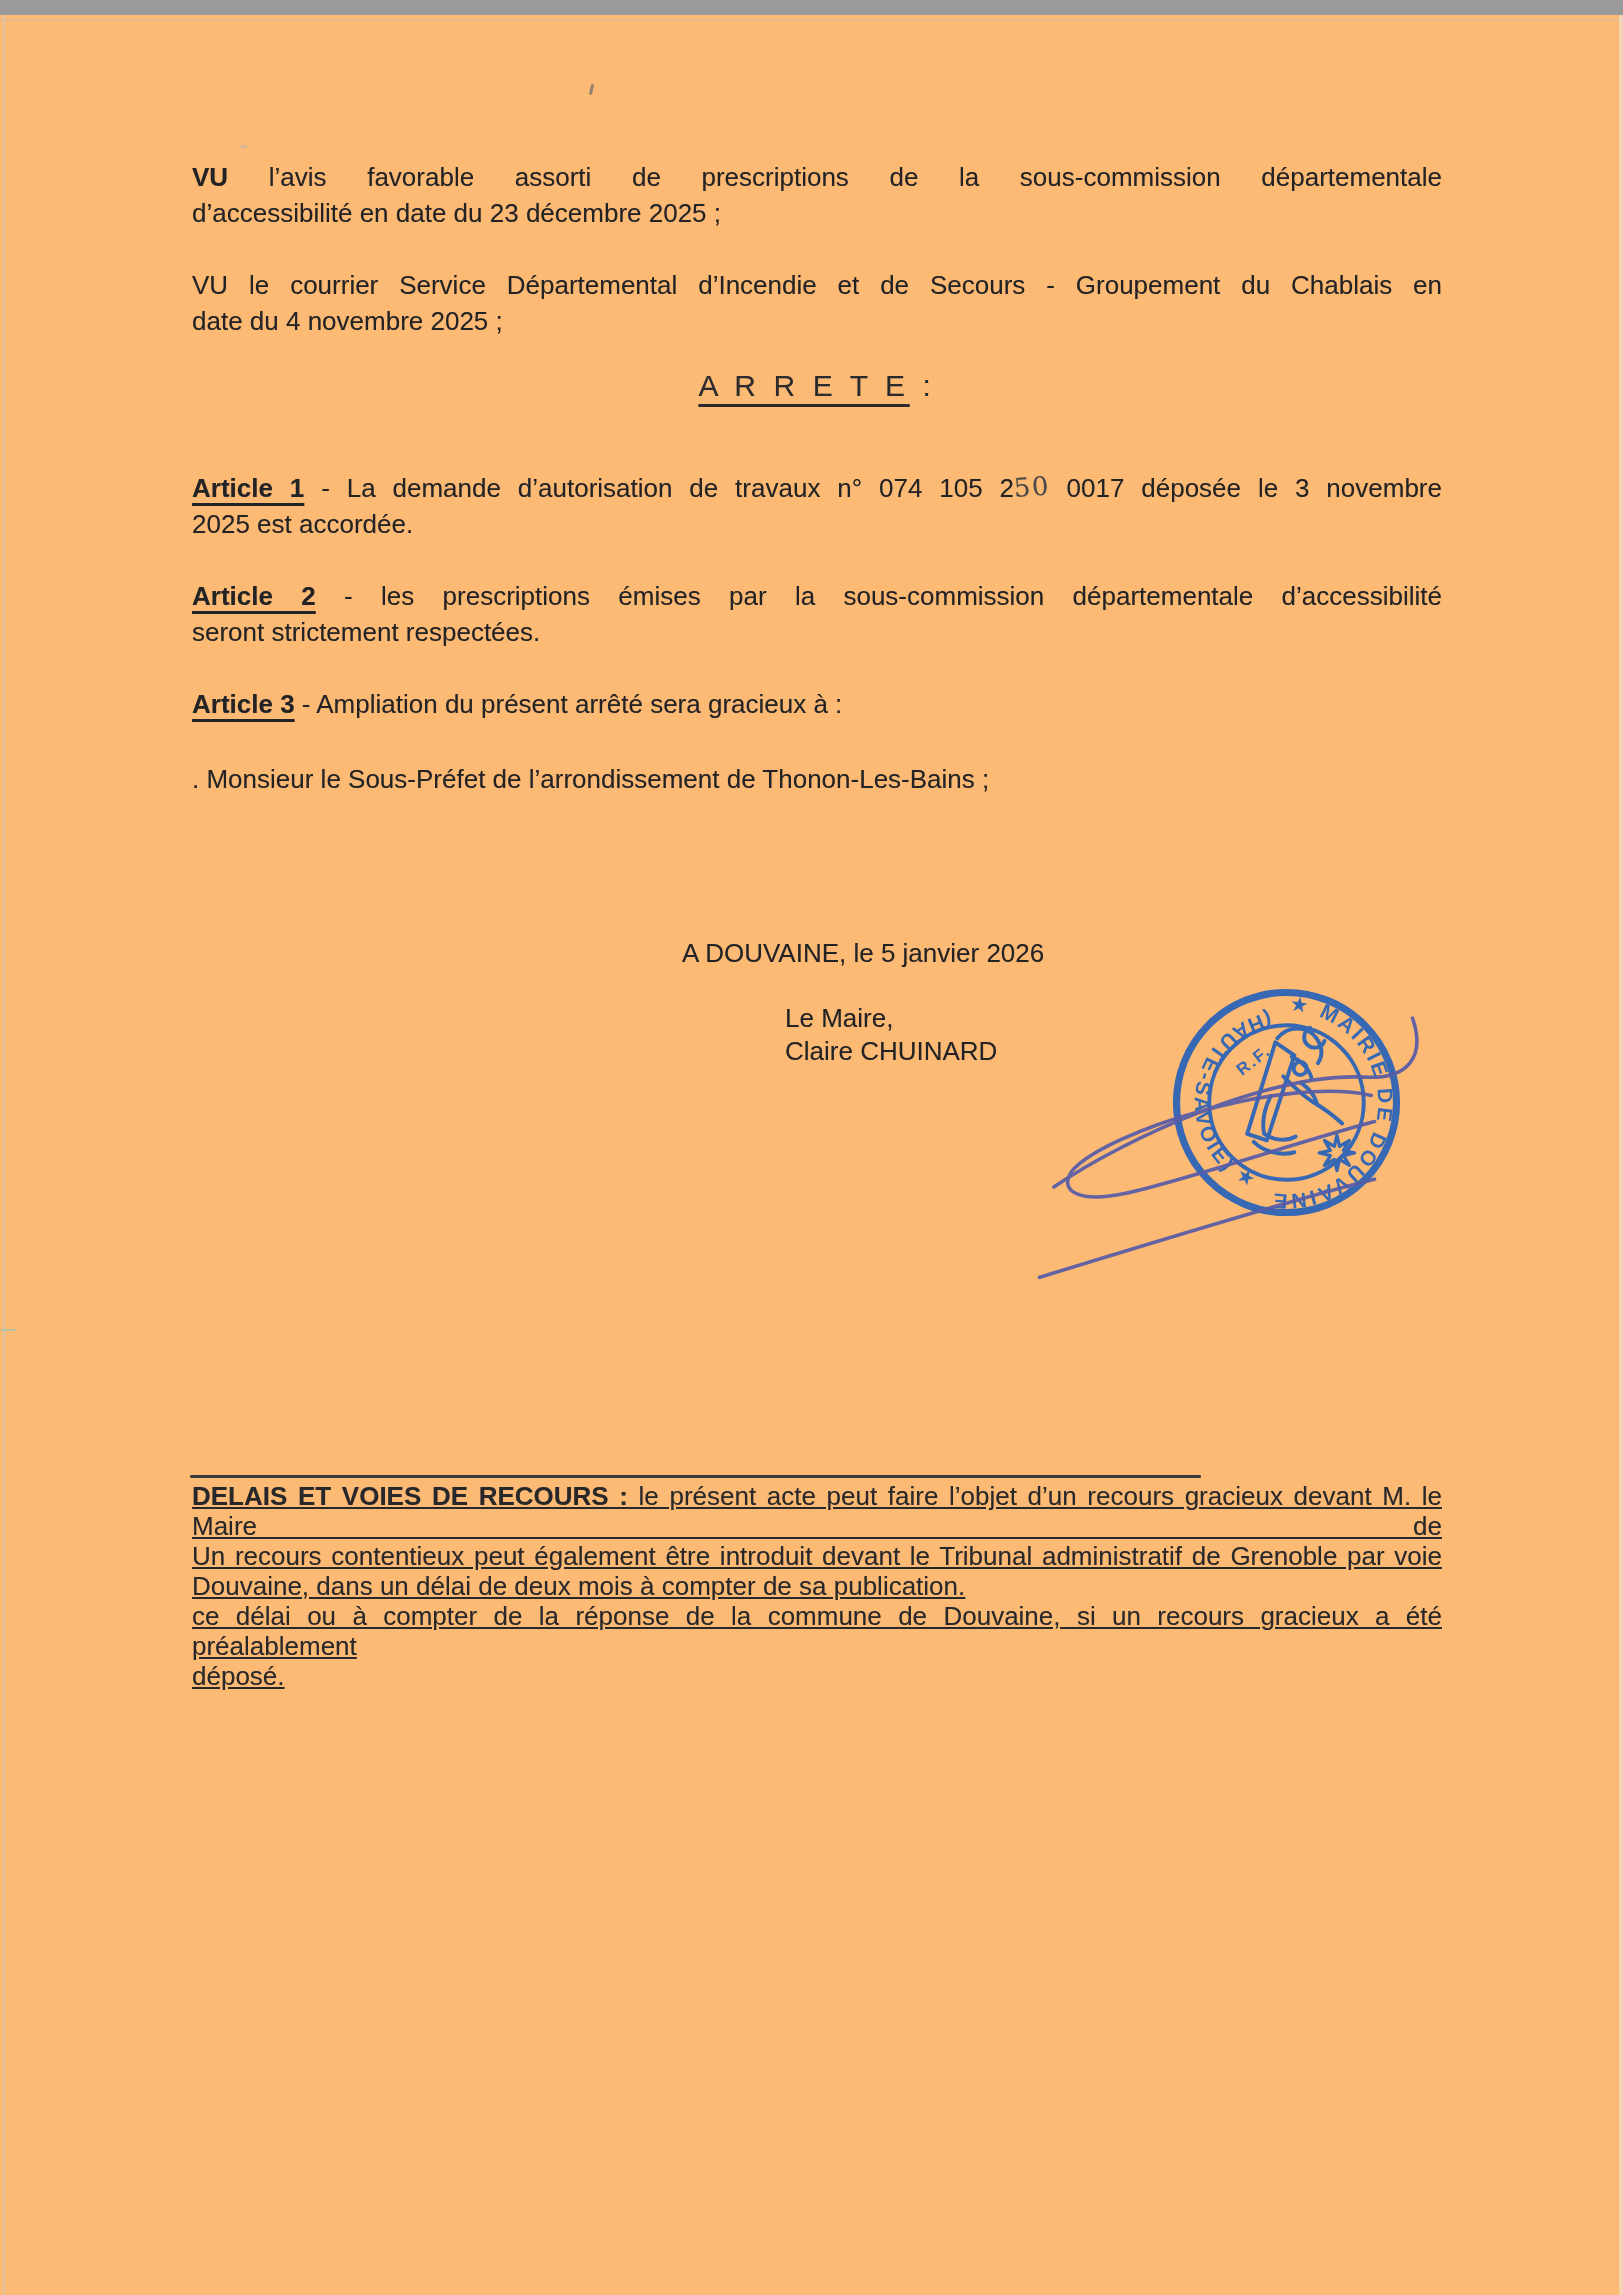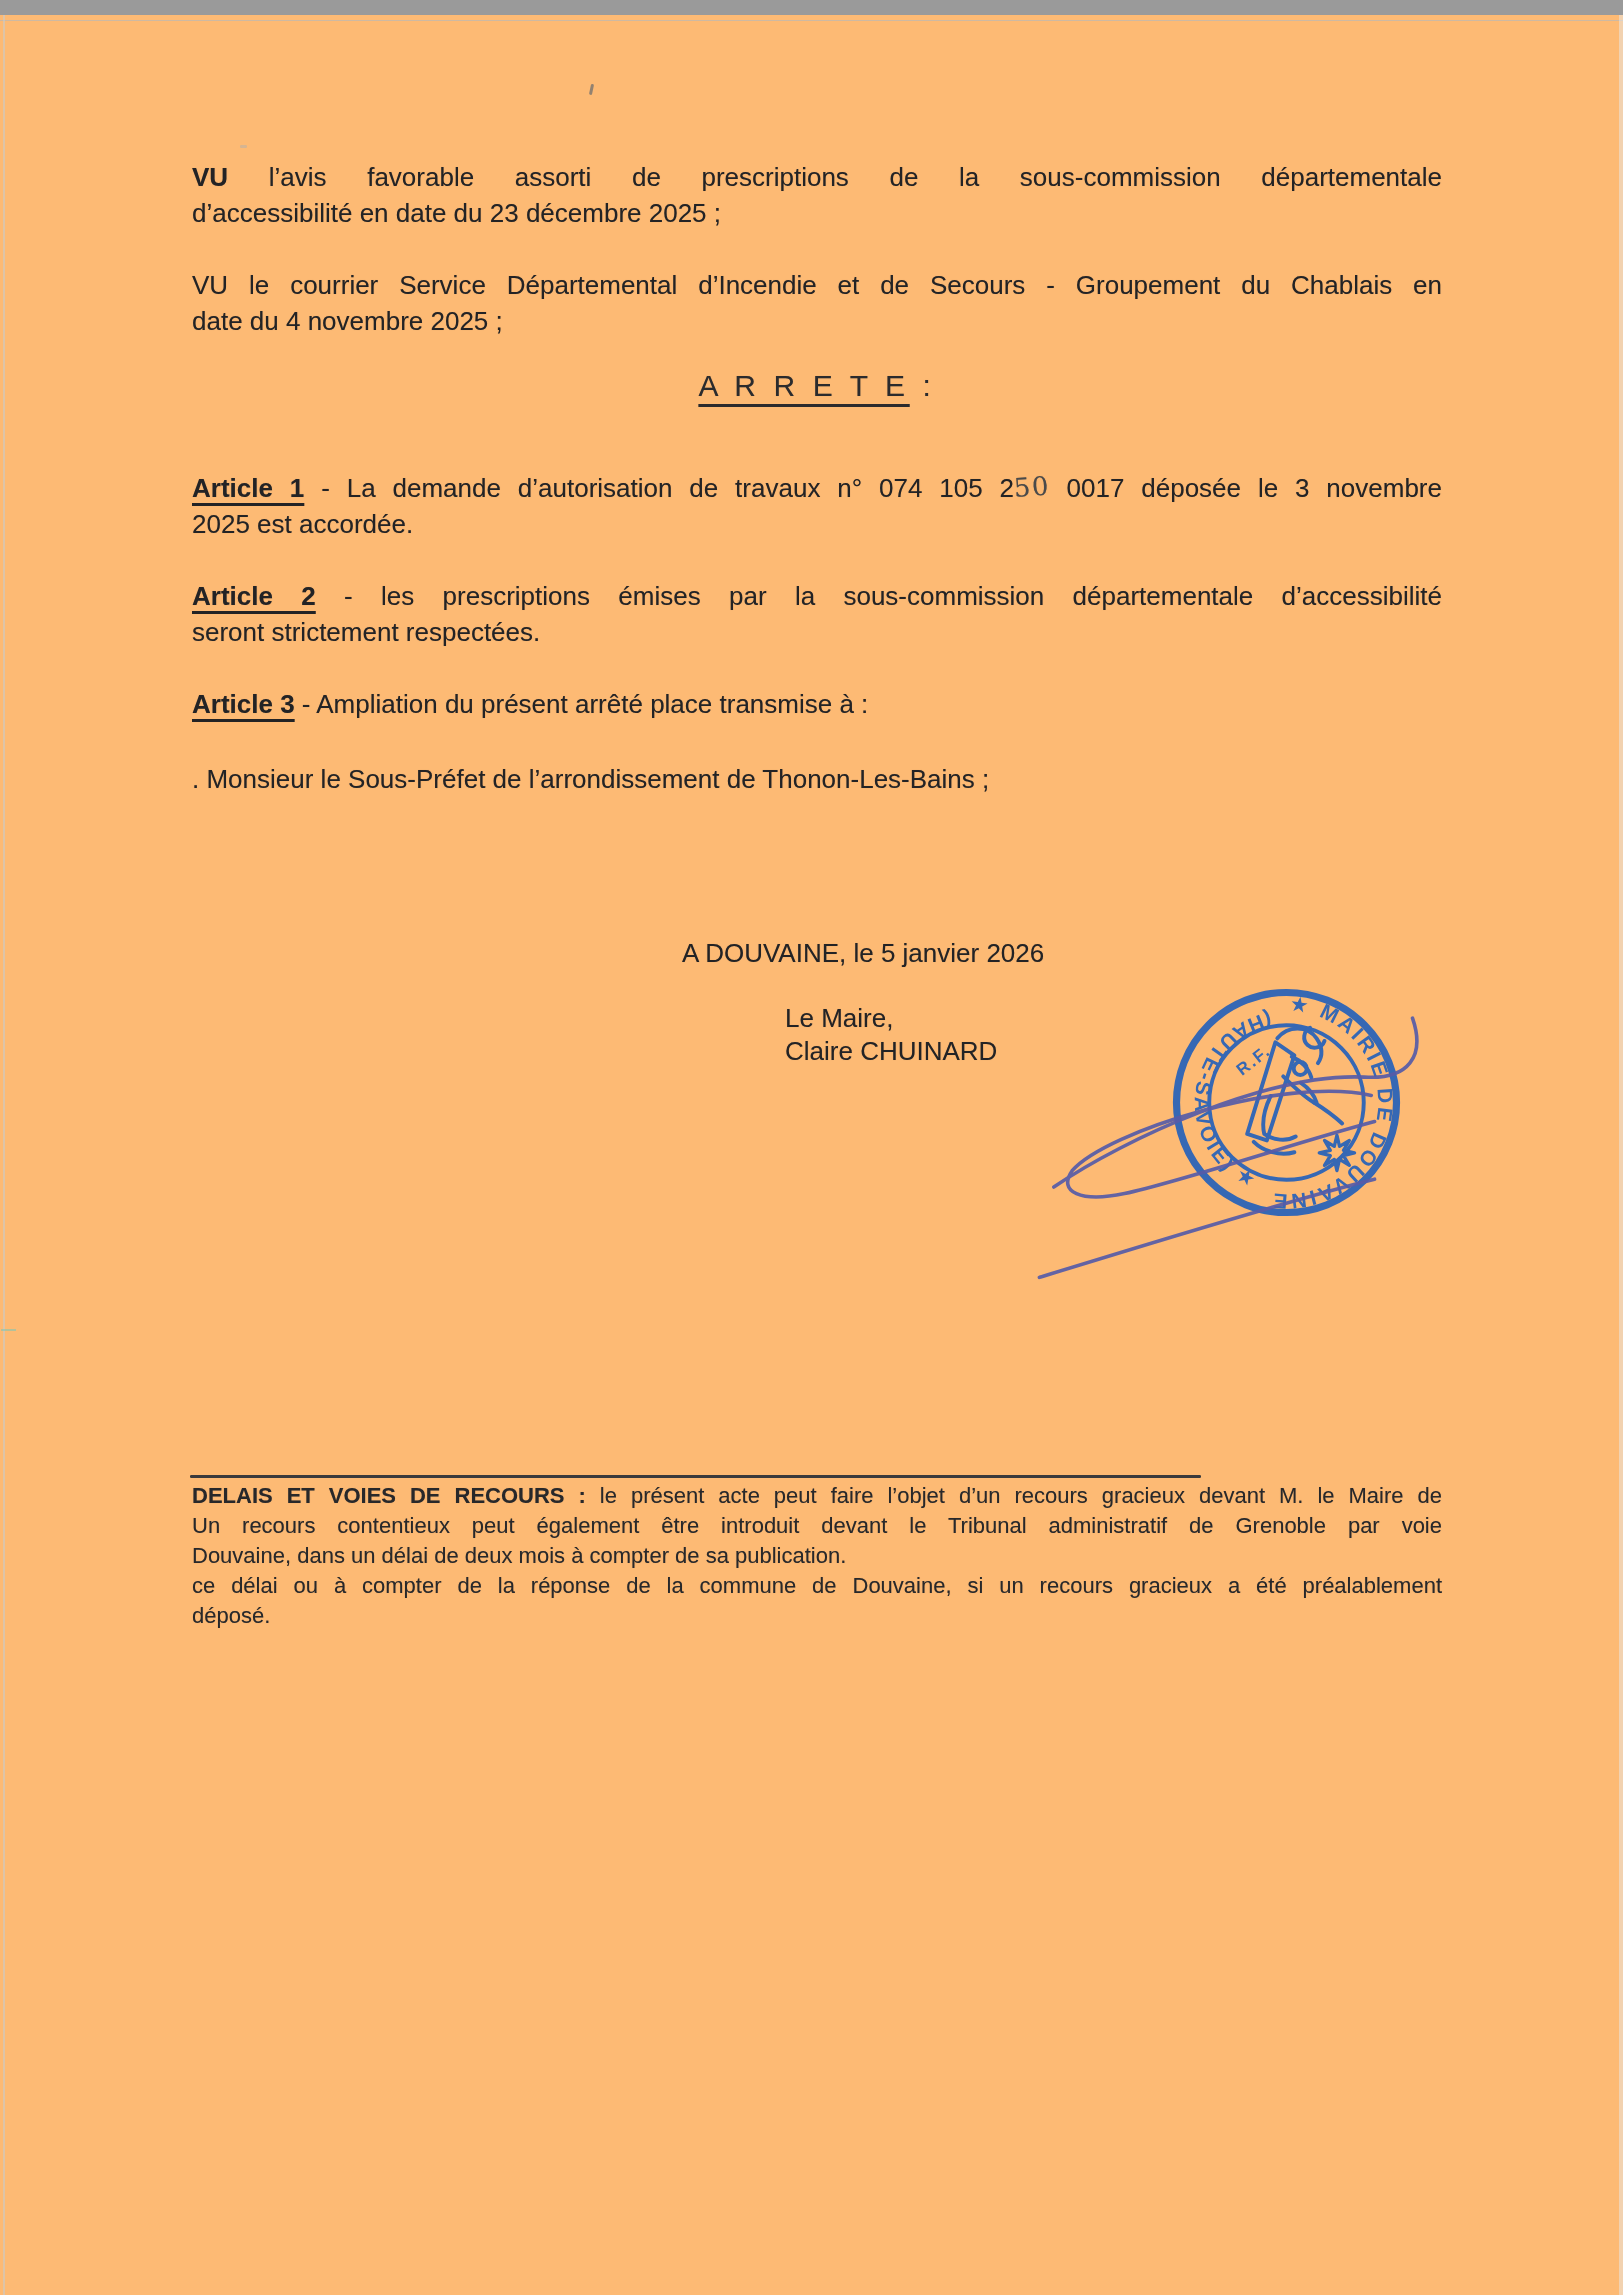--- a/index.html
+++ b/index.html
@@ -21,21 +21,21 @@
   .u{text-decoration:underline;text-decoration-thickness:2.6px;text-underline-offset:5.9px;}
   .heading-wrap{top:353px;text-align:center;font-size:30px;font-weight:400;
                 letter-spacing:4.6px;color:#2b2b2d;}
   .heading-wrap .u{text-decoration-thickness:3.3px;text-underline-offset:7.9px;}
   .hand{display:inline-block;font-family:"DejaVu Serif",serif;color:#4a4a4a;
         transform:rotate(-4deg) translateY(-1.3px);letter-spacing:1.3px;}
   .indent2{padding-left:27.5px;}
   .sig-block{top:987px;left:785px;width:399px;text-align:left;line-height:33px;}
   .footer-rule{position:absolute;left:190px;top:1460px;width:1011px;height:2.6px;
                background:#3a3a3c;border-radius:1.3px;}
-  .footer{top:1466px;font-size:22px;line-height:30px;color:#28282a;}
+  .footer{top:1466px;font-size:26px;line-height:30px;color:#28282a;text-decoration:underline;}
   .footer .jfull{text-align:justify;text-align-last:justify;}
   a.link{color:#1a6fc4;text-decoration:underline;text-decoration-thickness:1.3px;}
   
   .edge-top{position:absolute;left:0;top:5.2px;width:100%;height:1.3px;background:#b5b9bb;opacity:.65;}
   .edge-left{position:absolute;left:3.3px;top:0;width:1.3px;height:100%;background:#c5ccd2;opacity:.55;}
   .edge-right{position:absolute;right:0;top:0;width:3.9px;height:100%;background:#e8eaec;opacity:.5;}
   .speck-apostrophe{position:absolute;left:590px;top:69px;width:3.3px;height:11px;
      background:#6f6f6f;border-radius:2px;transform:rotate(12deg);opacity:.75;}
   .speck-dot{position:absolute;left:240px;top:130px;width:7.2px;height:2.6px;
      background:#b0b0b0;border-radius:1.3px;opacity:.5;}
@@ -81,21 +81,21 @@
     <div class="line jfull"><b class="u">Article 1</b><span> - La demande d’autorisation de travaux n° 074 105 2</span><span class="hand">50</span><span> 0017 déposée le 3 novembre</span></div>
     <div class="line">2025 est accordée.</div>
   </div>
 
   <div class="txt col" style="top:563px">
     <div class="line jfull"><b class="u">Article 2</b><span> - les prescriptions émises par la sous-commission départementale d’accessibilité</span></div>
     <div class="line">seront strictement respectées.</div>
   </div>
 
   <div class="txt col" style="top:671px">
-    <div class="line"><b class="u">Article 3</b><span> - Ampliation du présent arrêté place transmise à :</span></div>
+    <div class="line"><b class="u">Article 3</b><span> - Ampliation du présent arrêté sera gracieux à :</span></div>
   </div>
 
   <div class="txt col" style="top:746px">
     <div class="line">. Monsieur le Sous-Préfet de l’arrondissement de Thonon-Les-Bains ;</div>
   </div>
 
   <div class="txt" style="left:682px;top:920px">A DOUVAINE, le 5 janvier 2026</div>
 
   <div class="txt sig-block">
     <div>Le Maire,</div>

